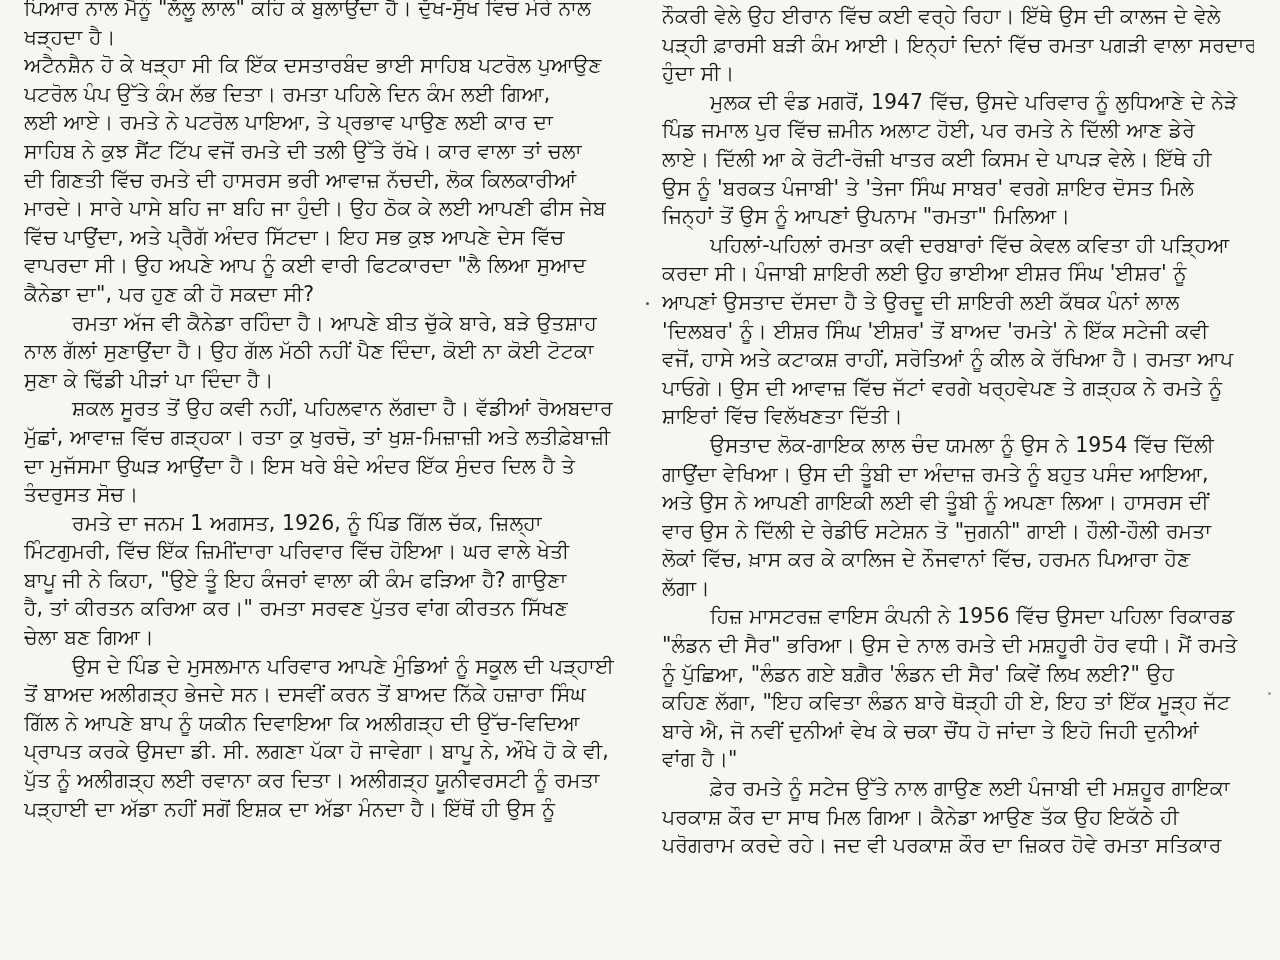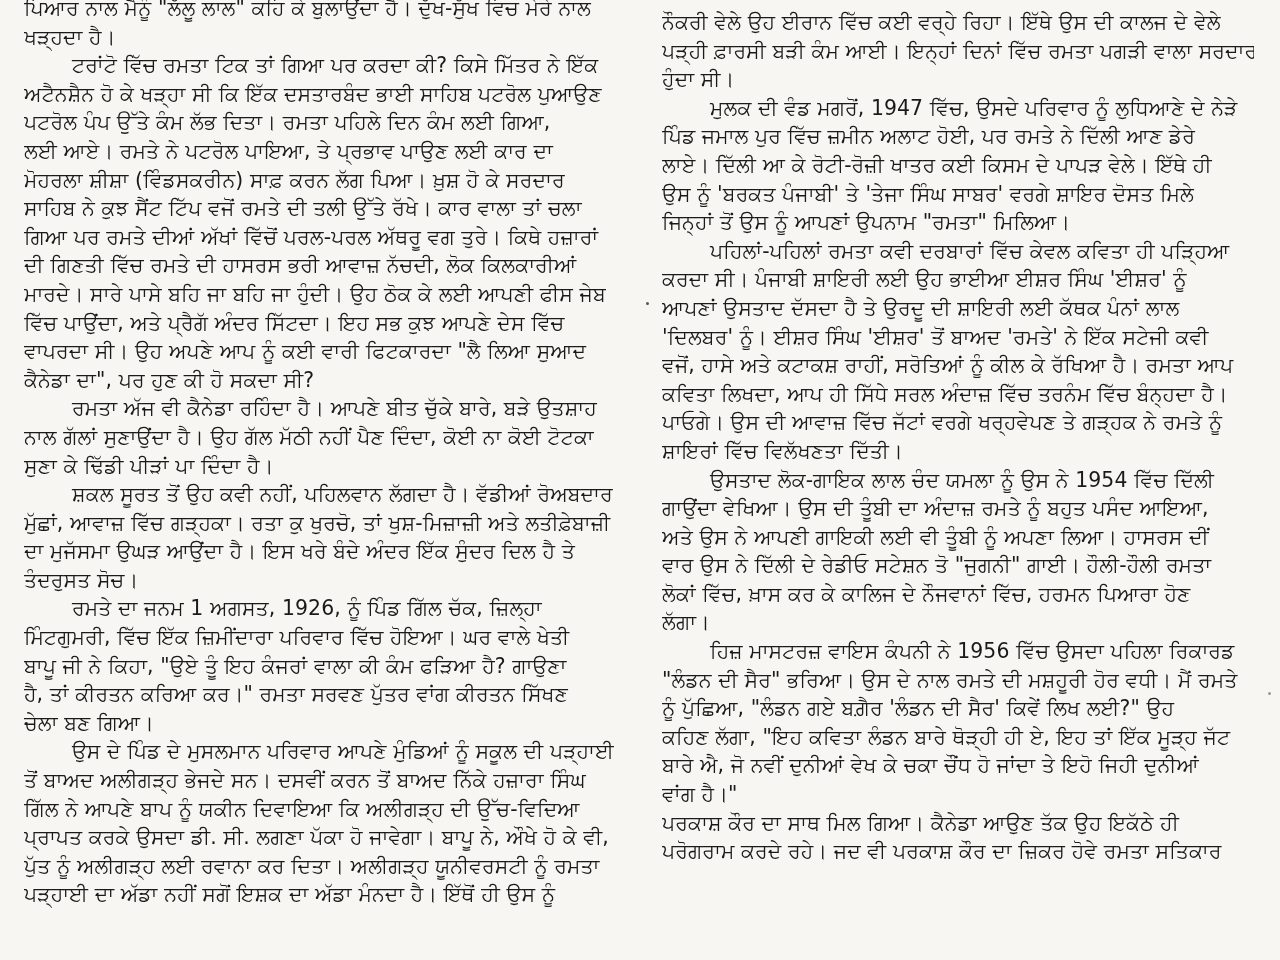--- a/index.html
+++ b/index.html
@@ -14,42 +14,39 @@
     display:flex; box-sizing:border-box;
     padding:0 28px 0 24px;
   }
   .column {
     width:592px; box-sizing:border-box;
     font-size:20.4px; line-height:28.6px;
     letter-spacing:0.1px;
     text-align:justify;
   }
   .col-left { margin-right:48px; margin-top:-6px; }
-  .col-right { margin-top:8px; }
+  .col-right { margin-top:2px; }
   .line { display:block; white-space:nowrap; overflow:hidden; height:28.6px; }
   .indent { padding-left:48px; }
   .speck {
     position:absolute; width:3px; height:3px; border-radius:50%;
     background:#555;
   }
 </style>
 </head>
 <body>
 
 <div class="page">
   <div class="column col-left" id="col-left">
       <span class="line">ਪਿਆਰ ਨਾਲ ਮੈਨੂੰ "ਲੱਲੂ ਲਾਲ" ਕਹਿ ਕੇ ਬੁਲਾਉਂਦਾ ਹੈ। ਦੁੱਖ-ਸੁੱਖ ਵਿਚ ਮੇਰੇ ਨਾਲ</span>
       <span class="line">ਖੜ੍ਹਦਾ ਹੈ।</span>
-      <span class="line indent">ਟਰਾਂਟੋ ਵਿੱਚ ਰਮਤਾ ਟਿਕ ਤਾਂ ਗਿਆ ਪਰ ਕਰਦਾ ਕੀ? ਕਿਸੇ ਮਿੱਤਰ ਨੇ ਇੱਕ</span>
       <span class="line">ਅਟੈਨਸ਼ੈਨ ਹੋ ਕੇ ਖੜ੍ਹਾ ਸੀ ਕਿ ਇੱਕ ਦਸਤਾਰਬੰਦ ਭਾਈ ਸਾਹਿਬ ਪਟਰੋਲ ਪੁਆਉਣ</span>
       <span class="line">ਪਟਰੋਲ ਪੰਪ ਉੱਤੇ ਕੰਮ ਲੱਭ ਦਿਤਾ। ਰਮਤਾ ਪਹਿਲੇ ਦਿਨ ਕੰਮ ਲਈ ਗਿਆ,</span>
       <span class="line">ਲਈ ਆਏ। ਰਮਤੇ ਨੇ ਪਟਰੋਲ ਪਾਇਆ, ਤੇ ਪ੍ਰਭਾਵ ਪਾਉਣ ਲਈ ਕਾਰ ਦਾ</span>
-      <span class="line">ਮੋਹਰਲਾ ਸ਼ੀਸ਼ਾ (ਵਿੰਡਸਕਰੀਨ) ਸਾਫ਼ ਕਰਨ ਲੱਗ ਪਿਆ। ਖ਼ੁਸ਼ ਹੋ ਕੇ ਸਰਦਾਰ</span>
       <span class="line">ਸਾਹਿਬ ਨੇ ਕੁਝ ਸੈਂਟ ਟਿੱਪ ਵਜੋਂ ਰਮਤੇ ਦੀ ਤਲੀ ਉੱਤੇ ਰੱਖੇ। ਕਾਰ ਵਾਲਾ ਤਾਂ ਚਲਾ</span>
-      <span class="line">ਗਿਆ ਪਰ ਰਮਤੇ ਦੀਆਂ ਅੱਖਾਂ ਵਿੱਚੋਂ ਪਰਲ-ਪਰਲ ਅੱਥਰੂ ਵਗ ਤੁਰੇ। ਕਿਥੇ ਹਜ਼ਾਰਾਂ</span>
       <span class="line">ਦੀ ਗਿਣਤੀ ਵਿੱਚ ਰਮਤੇ ਦੀ ਹਾਸਰਸ ਭਰੀ ਆਵਾਜ਼ ਨੱਚਦੀ, ਲੋਕ ਕਿਲਕਾਰੀਆਂ</span>
       <span class="line">ਮਾਰਦੇ। ਸਾਰੇ ਪਾਸੇ ਬਹਿ ਜਾ ਬਹਿ ਜਾ ਹੁੰਦੀ। ਉਹ ਠੋਕ ਕੇ ਲਈ ਆਪਣੀ ਫੀਸ ਜੇਬ</span>
       <span class="line">ਵਿੱਚ ਪਾਉਂਦਾ, ਅਤੇ ਪ੍ਰੈਗੱ ਅੰਦਰ ਸਿੱਟਦਾ। ਇਹ ਸਭ ਕੁਝ ਆਪਣੇ ਦੇਸ ਵਿੱਚ</span>
       <span class="line">ਵਾਪਰਦਾ ਸੀ। ਉਹ ਅਪਣੇ ਆਪ ਨੂੰ ਕਈ ਵਾਰੀ ਫਿਟਕਾਰਦਾ "ਲੈ ਲਿਆ ਸੁਆਦ</span>
       <span class="line">ਕੈਨੇਡਾ ਦਾ", ਪਰ ਹੁਣ ਕੀ ਹੋ ਸਕਦਾ ਸੀ?</span>
       <span class="line indent">ਰਮਤਾ ਅੱਜ ਵੀ ਕੈਨੇਡਾ ਰਹਿੰਦਾ ਹੈ। ਆਪਣੇ ਬੀਤ ਚੁੱਕੇ ਬਾਰੇ, ਬੜੇ ਉਤਸ਼ਾਹ</span>
       <span class="line">ਨਾਲ ਗੱਲਾਂ ਸੁਣਾਉਂਦਾ ਹੈ। ਉਹ ਗੱਲ ਮੱਠੀ ਨਹੀਂ ਪੈਣ ਦਿੰਦਾ, ਕੋਈ ਨਾ ਕੋਈ ਟੋਟਕਾ</span>
       <span class="line">ਸੁਣਾ ਕੇ ਢਿੱਡੀ ਪੀੜਾਂ ਪਾ ਦਿੰਦਾ ਹੈ।</span>
       <span class="line indent">ਸ਼ਕਲ ਸੂਰਤ ਤੋਂ ਉਹ ਕਵੀ ਨਹੀਂ, ਪਹਿਲਵਾਨ ਲੱਗਦਾ ਹੈ। ਵੱਡੀਆਂ ਰੋਅਬਦਾਰ</span>
       <span class="line">ਮੁੱਛਾਂ, ਆਵਾਜ਼ ਵਿੱਚ ਗੜ੍ਹਕਾ। ਰਤਾ ਕੁ ਖੁਰਚੋ, ਤਾਂ ਖੁਸ਼-ਮਿਜ਼ਾਜ਼ੀ ਅਤੇ ਲਤੀਫ਼ੇਬਾਜ਼ੀ</span>
@@ -74,33 +71,33 @@
       <span class="line indent">ਮੁਲਕ ਦੀ ਵੰਡ ਮਗਰੋਂ, 1947 ਵਿੱਚ, ਉਸਦੇ ਪਰਿਵਾਰ ਨੂੰ ਲੁਧਿਆਣੇ ਦੇ ਨੇੜੇ</span>
       <span class="line">ਪਿੰਡ ਜਮਾਲ ਪੁਰ ਵਿੱਚ ਜ਼ਮੀਨ ਅਲਾਟ ਹੋਈ, ਪਰ ਰਮਤੇ ਨੇ ਦਿੱਲੀ ਆਣ ਡੇਰੇ</span>
       <span class="line">ਲਾਏ। ਦਿੱਲੀ ਆ ਕੇ ਰੋਟੀ-ਰੋਜ਼ੀ ਖਾਤਰ ਕਈ ਕਿਸਮ ਦੇ ਪਾਪੜ ਵੇਲੇ। ਇੱਥੇ ਹੀ</span>
       <span class="line">ਉਸ ਨੂੰ 'ਬਰਕਤ ਪੰਜਾਬੀ' ਤੇ 'ਤੇਜਾ ਸਿੰਘ ਸਾਬਰ' ਵਰਗੇ ਸ਼ਾਇਰ ਦੋਸਤ ਮਿਲੇ</span>
       <span class="line">ਜਿਨ੍ਹਾਂ ਤੋਂ ਉਸ ਨੂੰ ਆਪਣਾਂ ਉਪਨਾਮ "ਰਮਤਾ" ਮਿਲਿਆ।</span>
       <span class="line indent">ਪਹਿਲਾਂ-ਪਹਿਲਾਂ ਰਮਤਾ ਕਵੀ ਦਰਬਾਰਾਂ ਵਿੱਚ ਕੇਵਲ ਕਵਿਤਾ ਹੀ ਪੜ੍ਹਿਆ</span>
       <span class="line">ਕਰਦਾ ਸੀ। ਪੰਜਾਬੀ ਸ਼ਾਇਰੀ ਲਈ ਉਹ ਭਾਈਆ ਈਸ਼ਰ ਸਿੰਘ 'ਈਸ਼ਰ' ਨੂੰ</span>
       <span class="line">ਆਪਣਾਂ ਉਸਤਾਦ ਦੱਸਦਾ ਹੈ ਤੇ ਉਰਦੂ ਦੀ ਸ਼ਾਇਰੀ ਲਈ ਕੱਥਕ ਪੰਨਾਂ ਲਾਲ</span>
       <span class="line">'ਦਿਲਬਰ' ਨੂੰ। ਈਸ਼ਰ ਸਿੰਘ 'ਈਸ਼ਰ' ਤੋਂ ਬਾਅਦ 'ਰਮਤੇ' ਨੇ ਇੱਕ ਸਟੇਜੀ ਕਵੀ</span>
       <span class="line">ਵਜੋਂ, ਹਾਸੇ ਅਤੇ ਕਟਾਕਸ਼ ਰਾਹੀਂ, ਸਰੋਤਿਆਂ ਨੂੰ ਕੀਲ ਕੇ ਰੱਖਿਆ ਹੈ। ਰਮਤਾ ਆਪ</span>
-      <span class="line">ਕਵਿਤਾ ਲਿਖਦਾ, ਆਪ ਹੀ ਸਿੱਧੇ ਸਰਲ ਅੰਦਾਜ਼ ਵਿੱਚ ਤਰਨੰਮ ਵਿੱਚ ਬੰਨ੍ਹਦਾ ਹੈ।</span>
       <span class="line">ਪਾਓਗੇ। ਉਸ ਦੀ ਆਵਾਜ਼ ਵਿੱਚ ਜੱਟਾਂ ਵਰਗੇ ਖਰ੍ਹਵੇਪਣ ਤੇ ਗੜ੍ਹਕ ਨੇ ਰਮਤੇ ਨੂੰ</span>
       <span class="line">ਸ਼ਾਇਰਾਂ ਵਿੱਚ ਵਿਲੱਖਣਤਾ ਦਿੱਤੀ।</span>
       <span class="line indent">ਉਸਤਾਦ ਲੋਕ-ਗਾਇਕ ਲਾਲ ਚੰਦ ਯਮਲਾ ਨੂੰ ਉਸ ਨੇ 1954 ਵਿੱਚ ਦਿੱਲੀ</span>
       <span class="line">ਗਾਉਂਦਾ ਵੇਖਿਆ। ਉਸ ਦੀ ਤੂੰਬੀ ਦਾ ਅੰਦਾਜ਼ ਰਮਤੇ ਨੂੰ ਬਹੁਤ ਪਸੰਦ ਆਇਆ,</span>
       <span class="line">ਅਤੇ ਉਸ ਨੇ ਆਪਣੀ ਗਾਇਕੀ ਲਈ ਵੀ ਤੂੰਬੀ ਨੂੰ ਅਪਣਾ ਲਿਆ। ਹਾਸਰਸ ਦੀਂ</span>
       <span class="line">ਵਾਰ ਉਸ ਨੇ ਦਿੱਲੀ ਦੇ ਰੇਡੀਓ ਸਟੇਸ਼ਨ ਤੋ "ਜੁਗਨੀ" ਗਾਈ। ਹੌਲੀ-ਹੌਲੀ ਰਮਤਾ</span>
       <span class="line">ਲੋਕਾਂ ਵਿੱਚ, ਖ਼ਾਸ ਕਰ ਕੇ ਕਾਲਿਜ ਦੇ ਨੌਜਵਾਨਾਂ ਵਿੱਚ, ਹਰਮਨ ਪਿਆਰਾ ਹੋਣ</span>
       <span class="line">ਲੱਗਾ।</span>
       <span class="line indent">ਹਿਜ਼ ਮਾਸਟਰਜ਼ ਵਾਇਸ ਕੰਪਨੀ ਨੇ 1956 ਵਿੱਚ ਉਸਦਾ ਪਹਿਲਾ ਰਿਕਾਰਡ</span>
       <span class="line">"ਲੰਡਨ ਦੀ ਸੈਰ" ਭਰਿਆ। ਉਸ ਦੇ ਨਾਲ ਰਮਤੇ ਦੀ ਮਸ਼ਹੂਰੀ ਹੋਰ ਵਧੀ। ਮੈਂ ਰਮਤੇ</span>
       <span class="line">ਨੂੰ ਪੁੱਛਿਆ, "ਲੰਡਨ ਗਏ ਬਗ਼ੈਰ 'ਲੰਡਨ ਦੀ ਸੈਰ' ਕਿਵੇਂ ਲਿਖ ਲਈ?" ਉਹ</span>
       <span class="line">ਕਹਿਣ ਲੱਗਾ, "ਇਹ ਕਵਿਤਾ ਲੰਡਨ ਬਾਰੇ ਥੋੜ੍ਹੀ ਹੀ ਏ, ਇਹ ਤਾਂ ਇੱਕ ਮੂੜ੍ਹ ਜੱਟ</span>
       <span class="line">ਬਾਰੇ ਐ, ਜੋ ਨਵੀਂ ਦੁਨੀਆਂ ਵੇਖ ਕੇ ਚਕਾ ਚੌਂਧ ਹੋ ਜਾਂਦਾ ਤੇ ਇਹੋ ਜਿਹੀ ਦੁਨੀਆਂ</span>
       <span class="line">ਵਾਂਗ ਹੈ।"</span>
+      <span class="line indent">ਫ਼ੇਰ ਰਮਤੇ ਨੂੰ ਸਟੇਜ ਉੱਤੇ ਨਾਲ ਗਾਉਣ ਲਈ ਪੰਜਾਬੀ ਦੀ ਮਸ਼ਹੂਰ ਗਾਇਕਾ</span>
       <span class="line">ਪਰਕਾਸ਼ ਕੌਰ ਦਾ ਸਾਥ ਮਿਲ ਗਿਆ। ਕੈਨੇਡਾ ਆਉਣ ਤੱਕ ਉਹ ਇਕੱਠੇ ਹੀ</span>
       <span class="line">ਪਰੋਗਰਾਮ ਕਰਦੇ ਰਹੇ। ਜਦ ਵੀ ਪਰਕਾਸ਼ ਕੌਰ ਦਾ ਜ਼ਿਕਰ ਹੋਵੇ ਰਮਤਾ ਸਤਿਕਾਰ</span>
     </div>
   <span class="speck" style="left:646px; top:302px;"></span>
   <span class="speck" style="left:1268px; top:692px; background:#999;"></span>
 </div>
 
 </body></html>

